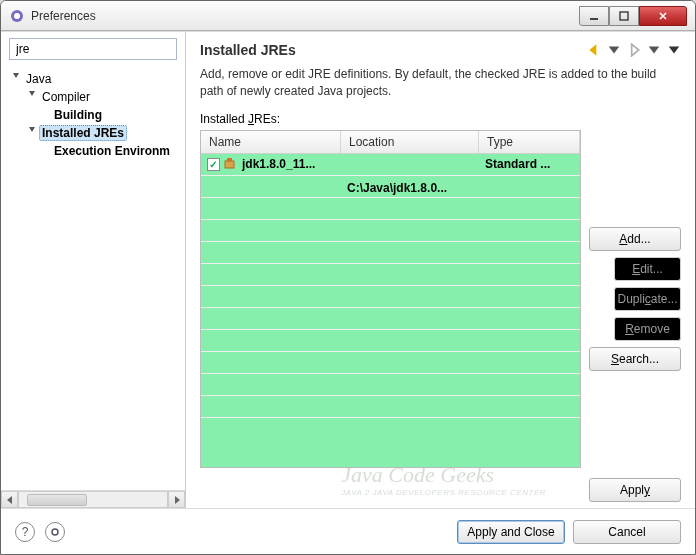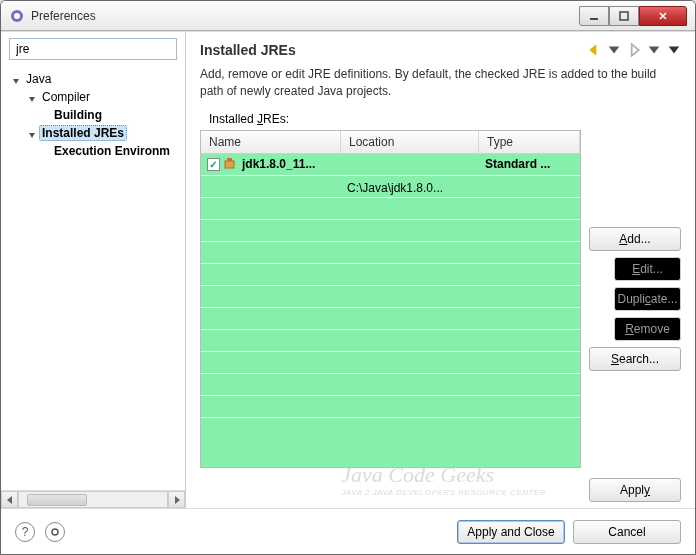--- a/index.html
+++ b/index.html
@@ -15,54 +15,54 @@
 .tb-btn.close { background: linear-gradient(to bottom, #e56565 0%, #c83c3c 50%, #b02020 100%); color: #fff; border-color: #8a1a1a; width: 48px; border-radius: 0 3px 0 0; }
 .tb-btn.min { border-radius: 0 0 0 3px; }
 .tb-btn svg { width: 10px; height: 10px; }
 
 .body { flex: 1; display: flex; border-top: 1px solid #ddd; overflow: hidden; }
 
 .left-pane { width: 185px; border-right: 1px solid #ccc; display: flex; flex-direction: column; background: #fff; }
 .filter-row { padding: 6px 8px 4px 8px; }
 .filter-input { width: 100%; height: 22px; border: 1px solid #a8b8d0; padding: 2px 6px; font-size: 12px; background: #fff; }
 .tree { flex: 1; padding: 6px 4px; overflow: hidden; }
-.tree-item { display: flex; align-items: flex-end; padding: 1px 0; white-space: nowrap; }
+.tree-item { display: flex; align-items: flex-start; padding: 1px 0; white-space: nowrap; }
 .tree-indent { display: inline-block; }
 .tree-toggle { width: 10px; height: 10px; margin-right: 2px; display: inline-flex; align-items: center; justify-content: center; }
 .tree-toggle svg { width: 8px; height: 8px; }
 .tree-label { padding: 1px 3px; cursor: pointer; }
 .tree-label.selected { background: #cde4f7; border: 1px dotted #5a8fc0; border-radius: 2px; padding: 0 2px; }
 .tree-label.bold { font-weight: 700; }
 .left-scroll { height: 18px; border-top: 1px solid #ddd; display: flex; }
 .left-scroll .arrow { width: 17px; background: linear-gradient(#f4f4f4,#e2e2e2); border: 1px solid #ccc; display:flex;align-items:center;justify-content:center; }
 .left-scroll .track { flex:1; background: #f0f0f0; border: 1px solid #ccc; display:flex; align-items:center; }
 .left-scroll .thumb { width: 60px; height: 12px; margin-left: 8px; background: linear-gradient(#e6e6e6,#cfcfcf); border: 1px solid #bbb; border-radius: 2px; }
 
 .right-pane { flex: 1; display: flex; flex-direction: column; padding: 10px 14px 6px 14px; background: #fff; }
 .page-header { display: flex; align-items: center; margin-bottom: 8px; }
 .page-title { font-size: 14px; font-weight: 700; color: #333; flex: 1; }
 .nav-icons { display: flex; align-items: center; gap: 6px; }
 .nav-icons .ic { width: 14px; height: 14px; display: inline-flex; align-items: center; justify-content: center; }
 
 .desc { color: #333; line-height: 1.4; margin-bottom: 12px; }
-.subhead { margin-bottom: 4px; margin-left: 9px; }
+.subhead { margin-bottom: 4px; }
 .subhead .u { text-decoration: underline; }
 
 .table-row { display: flex; gap: 8px; flex: 1; min-height: 0; }
 .table-wrap { flex: 1; border: 1px solid #bcbcbc; background: #86efac; display: flex; flex-direction: column; }
 .th-row { display: flex; background: linear-gradient(to bottom, #fdfdfd, #ececec); border-bottom: 1px solid #cfcfcf; }
 .th { padding: 4px 8px; border-right: 1px solid #d7d7d7; color: #333; }
 .th.name { width: 140px; }
 .th.loc { width: 138px; }
 .th.type { flex: 1; }
 .tbody { flex: 1; overflow: hidden; }
 .tr { display: flex; border-bottom: 1px solid #eee; height: 22px; align-items: center; }
 .td { padding: 2px 6px; overflow: hidden; white-space: nowrap; text-overflow: ellipsis; display: flex; align-items: center; gap: 4px; }
 .td.name { width: 140px; font-weight: 700; }
-.td.loc { width: 138px; font-weight: 400; margin-top: 48px; }
+.td.loc { width: 138px; font-weight: 700; margin-top: 48px; }
 .td.type { flex: 1; font-weight: 700; }
 .chk { width: 13px; height: 13px; border: 1px solid #888; background: #fff; display: inline-flex; align-items: center; justify-content: center; font-size: 10px; color: #0a5; }
 .jre-icon svg { width: 14px; height: 14px; }
 
 .btn-col { width: 92px; display: flex; flex-direction: column; gap: 6px; justify-content: center; }
 .btn { height: 24px; border: 1px solid #adadad; background: linear-gradient(to bottom, #fcfcfc, #e6e6e6); border-radius: 3px; cursor: pointer; text-align: center; display:flex; align-items:center; justify-content:center; }
 .btn.disabled { color: #9a9a9a; border-color: #cfcfcf; background: #000000; cursor: default; margin-left: 25px; }
 .btn .u { text-decoration: underline; }
 
 .watermark { position: absolute; right: 150px; bottom: 58px; opacity: 0.25; pointer-events: none; font-style: italic; color: #5a7a5a; font-family: Georgia, serif; text-align: left; }

